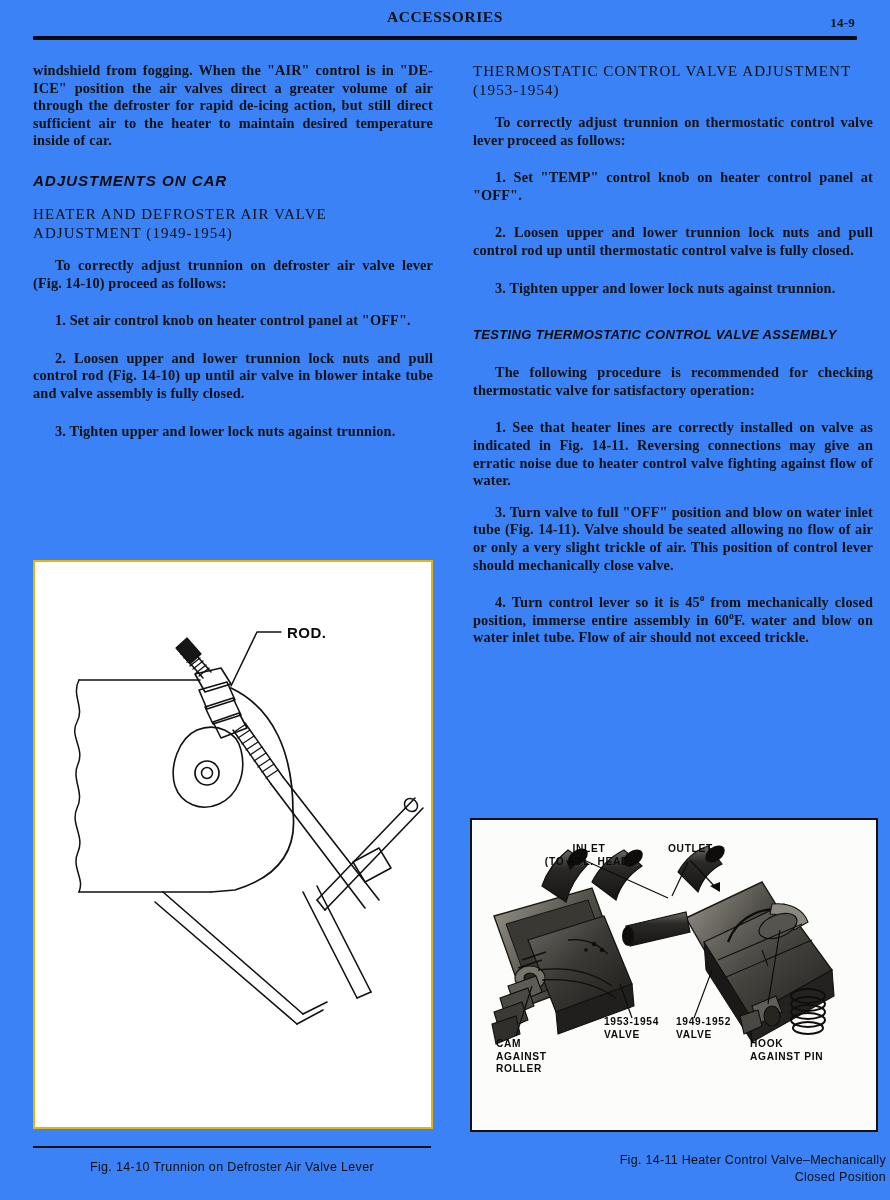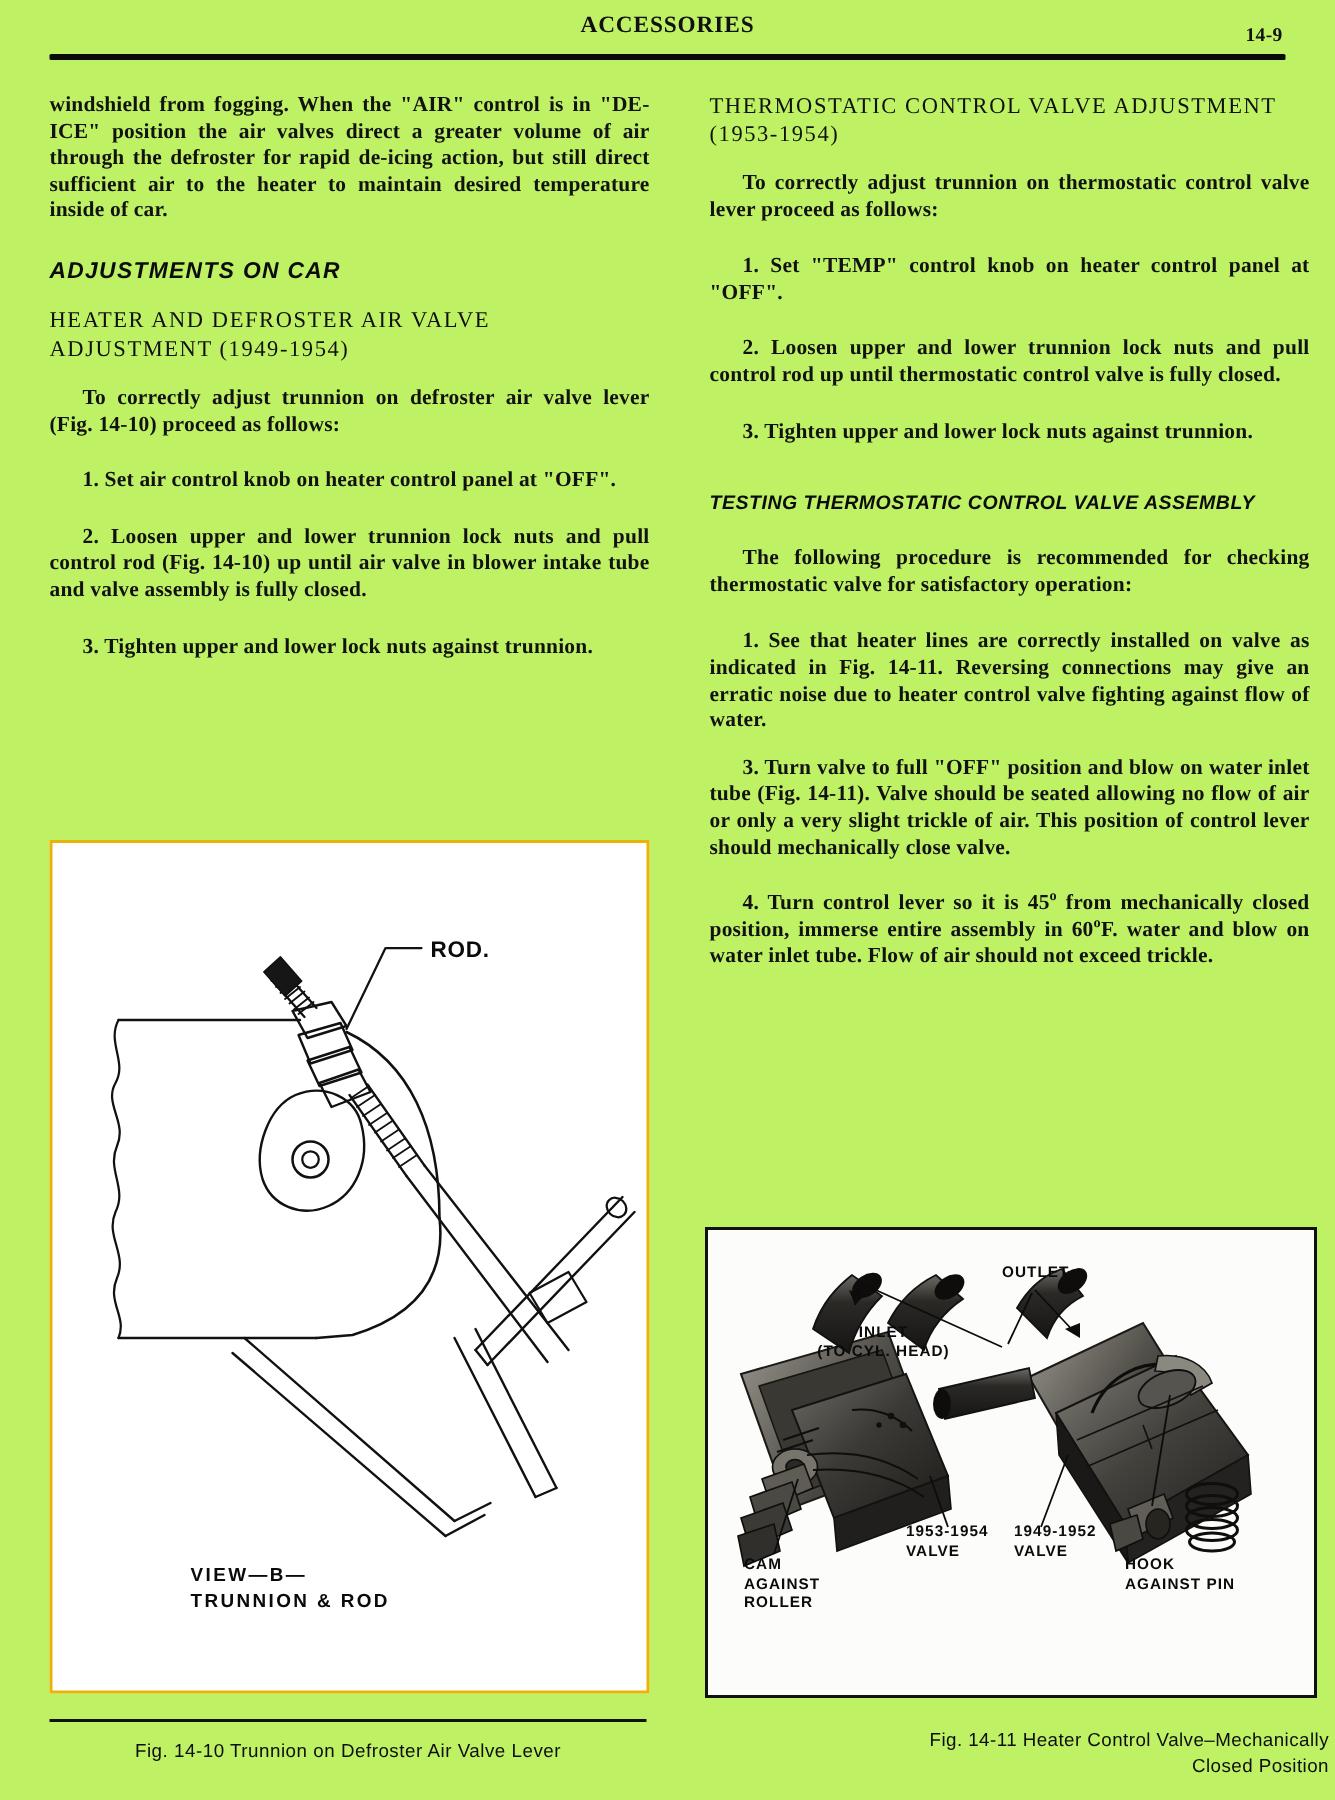--- a/index.html
+++ b/index.html
@@ -14,21 +14,21 @@
     position: relative;
     font-family: "Liberation Serif", serif;
     color: #0d0d0d;
     overflow: hidden;
   }
   .page {
     position: absolute;
     left: 0; top: 0;
     width: 890px;
     height: 1200px;
-    background: #bef264;
+    background: #3b82f6;
   }
 
   
   .runhead {
     position: absolute;
     left: 35px;
     top: 8px;
     width: 820px;
     height: 34px;
   }
@@ -315,24 +315,20 @@
           <ellipse cx="376" cy="243" rx="6" ry="7" transform="rotate(-46 376 243)" stroke-width="1.5"></ellipse>
 
           <path d="M318 300 L344 286 L356 306 L330 320 Z" stroke-width="1.5"></path>
 
           <path d="M196 124 L222 70 L246 70" stroke-width="1.5"></path>
         </g>
 
         <text x="252" y="76" font-family="Liberation Sans, sans-serif" font-size="15" font-weight="bold" letter-spacing="0.5" fill="#0a0a0a">ROD.</text>
       </svg>
 
-      <div class="viewlabel">
-        <span>VIEW—B—</span><br>
-        <span>TRUNNION &amp; ROD</span>
-      </div>
     </div>
   </div>
   <div class="figcap-rule"></div>
   <div class="figcap10">Fig. 14-10   Trunnion on Defroster Air Valve Lever</div>
 
   <div class="fig11">
     <div class="fig11-frame">
       <svg width="404" height="310" viewBox="0 0 404 310">
         <defs>
           <linearGradient id="metalA" x1="0" y1="0" x2="1" y2="1">
@@ -450,21 +446,21 @@
 
           <path d="M308 110 L296 184"></path>
         </g>
 
         <g fill="#0c0c0c">
           <path d="M98 50 L94 40 L104 44 Z"></path>
           <path d="M248 72 L238 66 L248 62 Z"></path>
         </g>
       </svg>
 
-      <div class="ph-label" style="left:62px; top:23px; text-align:center; width:110px;margin-top:40px;">INLET
+      <div class="ph-label" style="left:62px; top:23px; text-align:center; width:110px;">INLET
 (TO CYL. HEAD)</div>
       <div class="ph-label" style="left:196px; top:23px; width:80px;">OUTLET</div>
       <div class="ph-label" style="left:24px; top:218px; width:90px;">CAM
 AGAINST
 ROLLER</div>
       <div class="ph-label" style="left:132px; top:196px; width:80px;">1953-1954
 VALVE</div>
       <div class="ph-label" style="left:204px; top:196px; width:80px;">1949-1952
 VALVE</div>
       <div class="ph-label" style="left:278px; top:218px; width:110px;">HOOK

